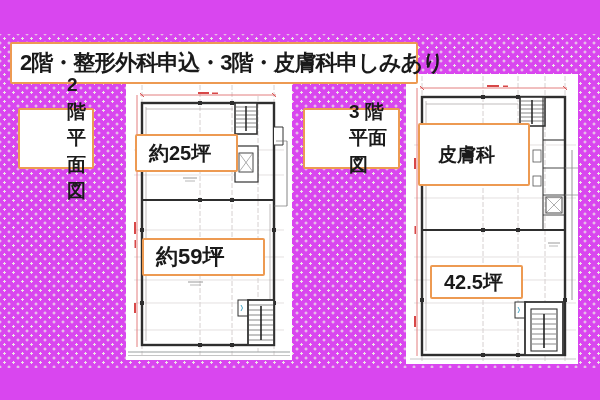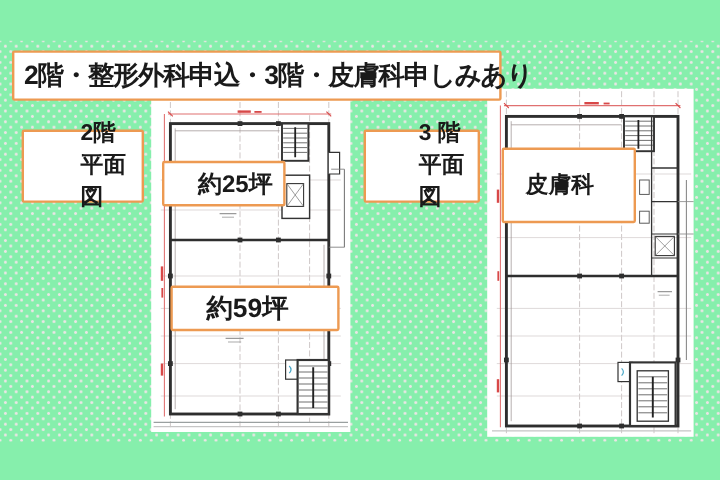--- a/index.html
+++ b/index.html
@@ -1,17 +1,17 @@
 <!DOCTYPE html>
 <html><head>
 <meta charset="utf-8">
 <style>
   html,body{margin:0;padding:0;background:#fff;}
   #stage{
-    position:relative;width:600px;height:400px;background:#86efac;
+    position:relative;width:600px;height:400px;background:#d946ef;
     overflow:hidden;
     font-family:"Liberation Sans","DejaVu Sans",sans-serif;
     color:#1a1a1a;
   }
   
   .dot-band{
     position:absolute;left:0;top:34px;width:600px;height:334px;
     background-image:
       radial-gradient(#ebe5e5 1px, transparent 1.35px),
       radial-gradient(#ebe5e5 1px, transparent 1.35px);
@@ -25,28 +25,28 @@
   }
   .title-banner{
     left:10px;top:42px;width:408px;height:42px;
     display:flex;align-items:center;padding-left:8px;
     font-size:22px;font-weight:700;letter-spacing:-1px;white-space:nowrap;
   }
   .caption{
     display:flex;flex-direction:column;justify-content:center;
     padding-left:10px;font-size:19px;font-weight:600;line-height:1.4;
   }
-  .caption-2f{left:18px;top:108px;width:102px;height:61px;padding-left:47px;}
+  .caption-2f{left:18px;top:108px;width:76px;height:61px;padding-left:47px;}
   .caption-3f{left:303px;top:108px;width:97px;height:61px;padding-left:44px;}
   .area-label{
-    display:flex;align-items:center;padding-left:28px;
+    display:flex;align-items:center;padding-left:12px;
     font-weight:600;white-space:nowrap;
   }
   .label-25{left:135px;top:134px;width:103px;height:38px;font-size:20px;}
-  .label-59{left:142px;top:238px;width:141px;height:38px;font-size:22px;}
+  .label-59{left:142px;top:238px;width:123px;height:38px;font-size:22px;}
   .label-425{left:430px;top:265px;width:93px;height:34px;font-size:20px;}
   .status-box{
     left:418px;top:123px;width:112px;height:63px;
     display:flex;flex-direction:column;justify-content:center;
     padding-left:18px;font-size:19px;font-weight:600;line-height:1.45;
   }
 </style>
 </head>
 <body>
 
@@ -280,14 +280,17 @@
 
   <div class="obox caption caption-3f">
     <span>3 階</span>
     <span>平面図</span>
   </div>
 
   <div class="obox status-box">
     <span>皮膚科</span>
   </div>
 
+  <div class="obox area-label label-425">
+    <span>42.5坪</span>
+  </div>
 
 </div>
 
 </body></html>

